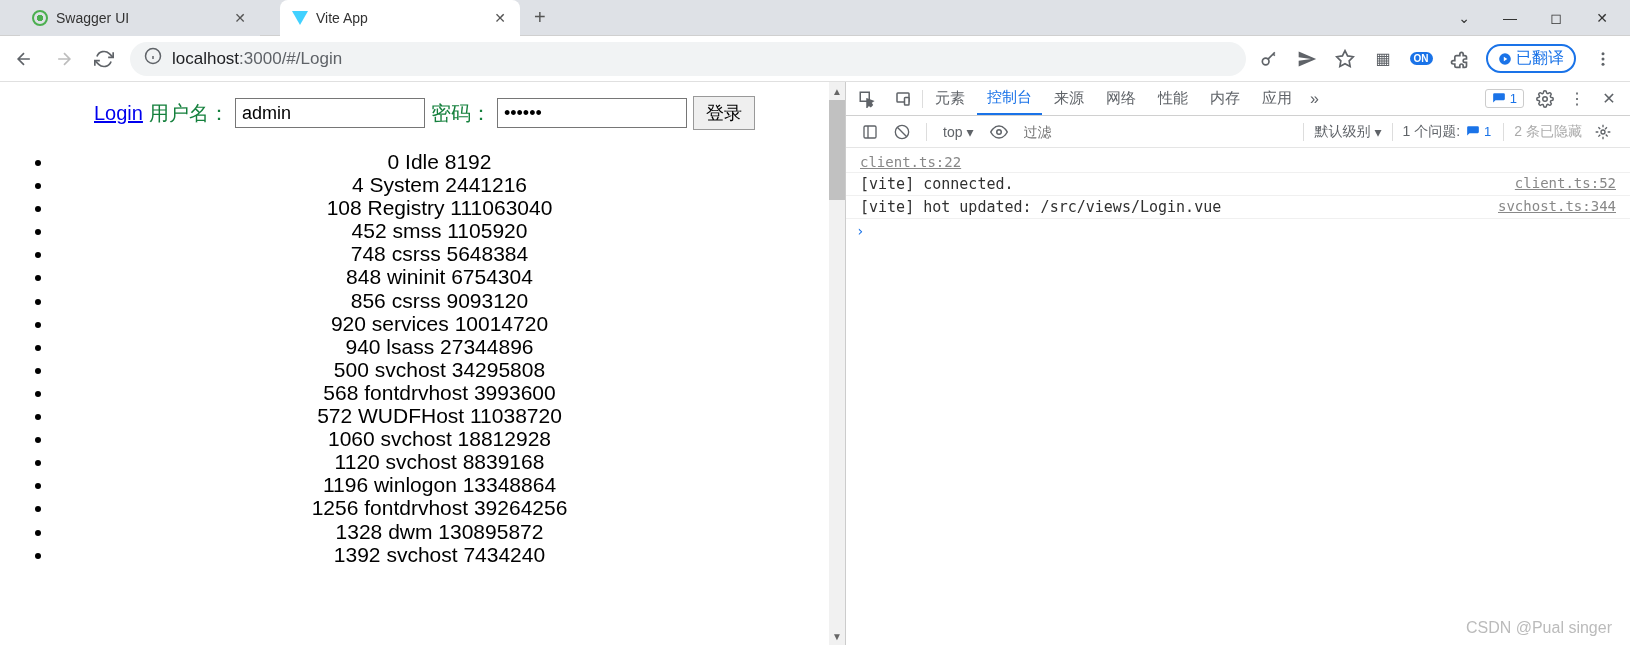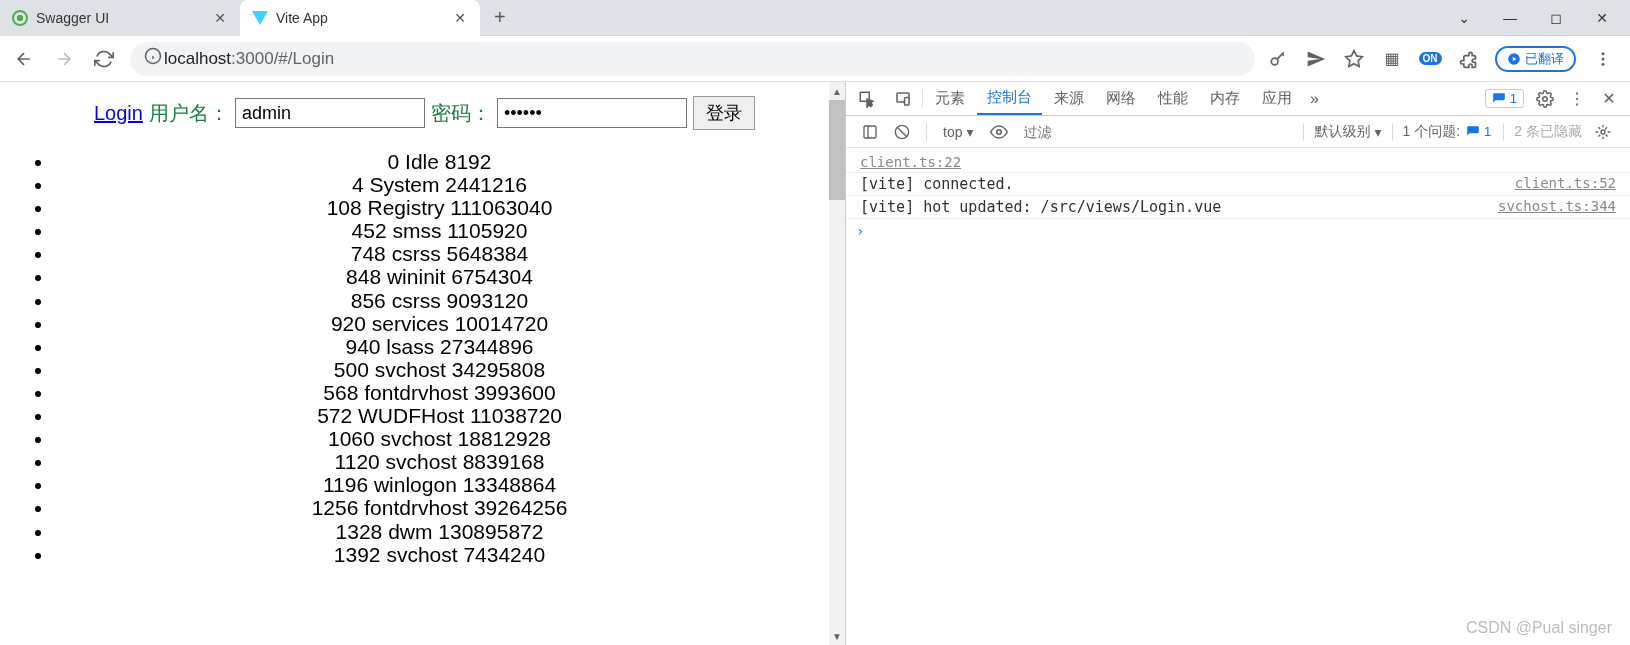--- a/index.html
+++ b/index.html
@@ -1,39 +1,39 @@
 <!DOCTYPE html>
 <html><head>
 <meta charset="utf-8">
 <style>
 * { box-sizing: border-box; margin: 0; padding: 0; }
 body { font-family: Arial, sans-serif; width: 1630px; height: 645px; overflow: hidden; background: #fff; position: relative; }
 
 
 .browser-chrome { width: 100%; background: #fff; }
 .tab-bar { display: flex; align-items: center; height: 36px; background: #dee1e6; border-bottom: 1px solid #d0d0d0; }
-.tab { display: flex; align-items: center; padding: 0 12px; height: 36px; min-width: 240px; max-width: 300px; position: relative; font-size: 14px; color: #333; gap: 8px; }
+.tab { display: flex; align-items: center; padding: 0 12px; height: 36px; min-width: 240px; max-width: 300px; position: relative; font-size: 14px; color: #333; gap: 8px; margin-left: 20px; }
 .tab.inactive { background: #dee1e6; }
 .tab.active { background: #fff; border-radius: 8px 8px 0 0; }
 .tab-favicon { width: 16px; height: 16px; display: inline-flex; align-items: center; justify-content: center; }
 .tab-title { flex: 1; white-space: nowrap; overflow: hidden; text-overflow: ellipsis; }
 .tab-close { font-size: 14px; color: #555; cursor: pointer; padding: 2px; }
 .new-tab { padding: 0 14px; font-size: 20px; color: #555; cursor: pointer; }
 .window-controls { margin-left: auto; display: flex; gap: 18px; padding-right: 14px; }
 .win-btn { width: 28px; height: 28px; display: flex; align-items: center; justify-content: center; font-size: 14px; color: #333; cursor: pointer; }
 
 .addr-bar { display: flex; align-items: center; height: 46px; padding: 0 10px; gap: 12px; background: #fff; border-bottom: 1px solid #e0e0e0; }
 .nav-btn { width: 28px; height: 28px; display: flex; align-items: center; justify-content: center; color: #5f6368; cursor: pointer; }
 .nav-btn.disabled { color: #bdbdbd; }
-.url-box { flex: 1; display: flex; align-items: center; height: 34px; border-radius: 17px; background: #f1f3f4; padding: 0 14px; gap: 2px; font-size: 17px; color: #202124; }
+.url-box { flex: 1; display: flex; align-items: center; height: 34px; border-radius: 17px; background: #f1f3f4; padding: 0 14px; gap: 10px; font-size: 17px; color: #202124; }
 .url-prefix { color: #5f6368; }
 .addr-icons { display: flex; gap: 16px; align-items: center; padding-right: 6px; }
 .ext-icon { width: 22px; height: 22px; display: flex; align-items: center; justify-content: center; font-size: 16px; color: #5f6368; }
 .ext-badge { background: #1a73e8; color: #fff; font-size: 10px; padding: 1px 4px; border-radius: 7px; font-weight: bold; }
-.blue-pill { border: 2px solid #1a73e8; border-radius: 16px; padding: 2px 10px; display: flex; align-items: center; gap: 4px; font-size: 13px; color: #1a73e8; }
+.blue-pill { border: 2px solid #1a73e8; border-radius: 16px; padding: 2px 10px; display: flex; align-items: center; gap: 4px; font-size: 16px; color: #1a73e8; }
 
 
 .main-area { display: flex; height: calc(645px - 82px); }
 .page-pane { width: 845px; position: relative; overflow: hidden; }
 .page-content { padding: 14px 20px 14px 30px; font-size: 20px; }
 .login-row { display: flex; align-items: center; gap: 6px; margin-bottom: 20px; margin-left: 64px; }
 .login-link { color: #0000ee; text-decoration: underline; cursor: pointer; }
 .login-label { color: #15803d; }
 .login-input { border: 1px solid #767676; padding: 4px 6px; font-size: 18px; height: 30px; }
 .login-input.user { width: 190px; }

